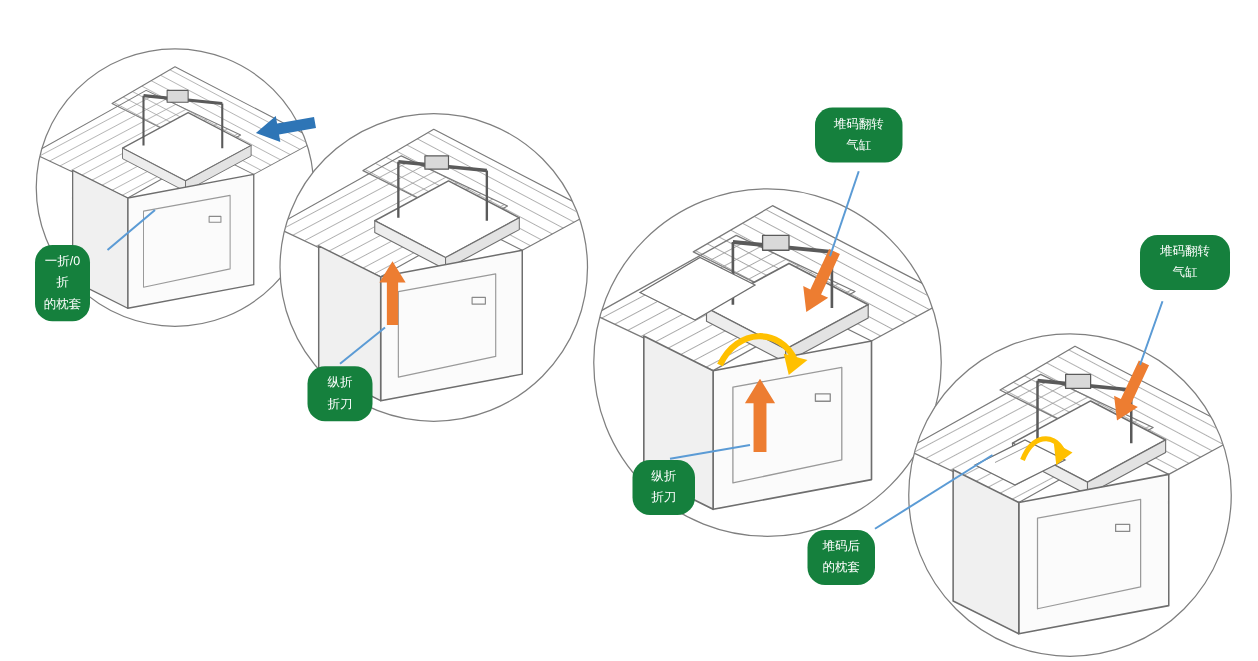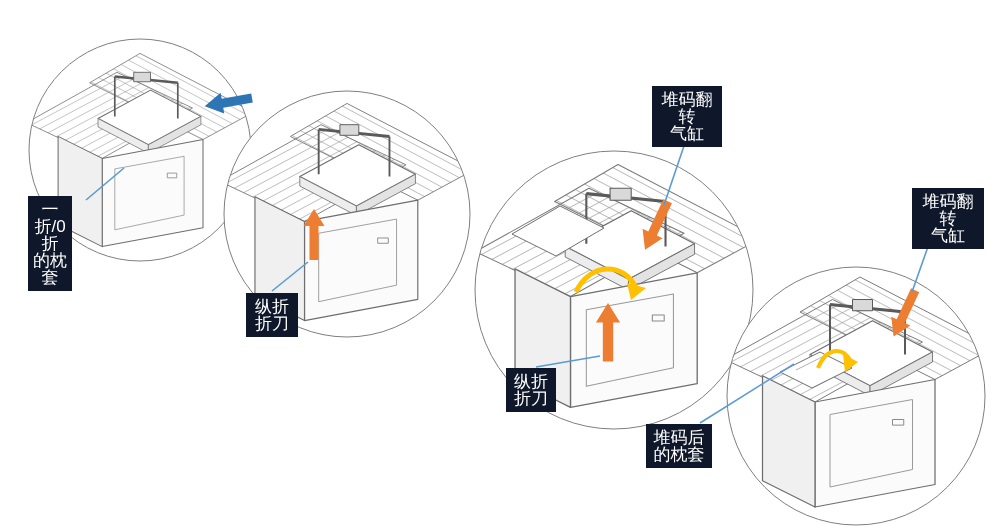--- a/index.html
+++ b/index.html
@@ -6,29 +6,29 @@
   .stage {
     position:relative;
     width:1006px; height:529px;
     background:#ffffff;
     overflow:hidden;
     font-family:"Liberation Sans", sans-serif;
   }
   .stage svg { position:absolute; left:0; top:0; }
   .callout {
     position:absolute;
-    background:#0f172a;
+    background:#15803d;
     color:#ffffff;
-    font-size:17px;
+    font-size:10px;
     line-height:17px;
     text-align:center;
     white-space:pre-line;
     padding:5px 4px;
     box-sizing:border-box;
-    border-radius:0;
+    border-radius:14px;
     z-index:3;
   }
 </style>
 </head>
 <body>
 
 <div class="stage">
 
   <svg width="1006" height="529" viewBox="0 0 1006 529">
     <defs>
@@ -128,16 +128,16 @@
 
   <div class="callout" style="left:652px; top:86px;  width:70px;">堆码翻转
 气缸</div>
 
   <div class="callout" style="left:506px; top:368px; width:50px;">纵折
 折刀</div>
 
   <div class="callout" style="left:912px; top:188px; width:72px;">堆码翻转
 气缸</div>
 
-  <div class="callout" style="left:646px; top:424px; width:66px;">堆码后
+  <div class="callout" style="left:646px; top:424px; width:54px;">堆码后
 的枕套</div>
 
 </div>
 
 </body></html>

